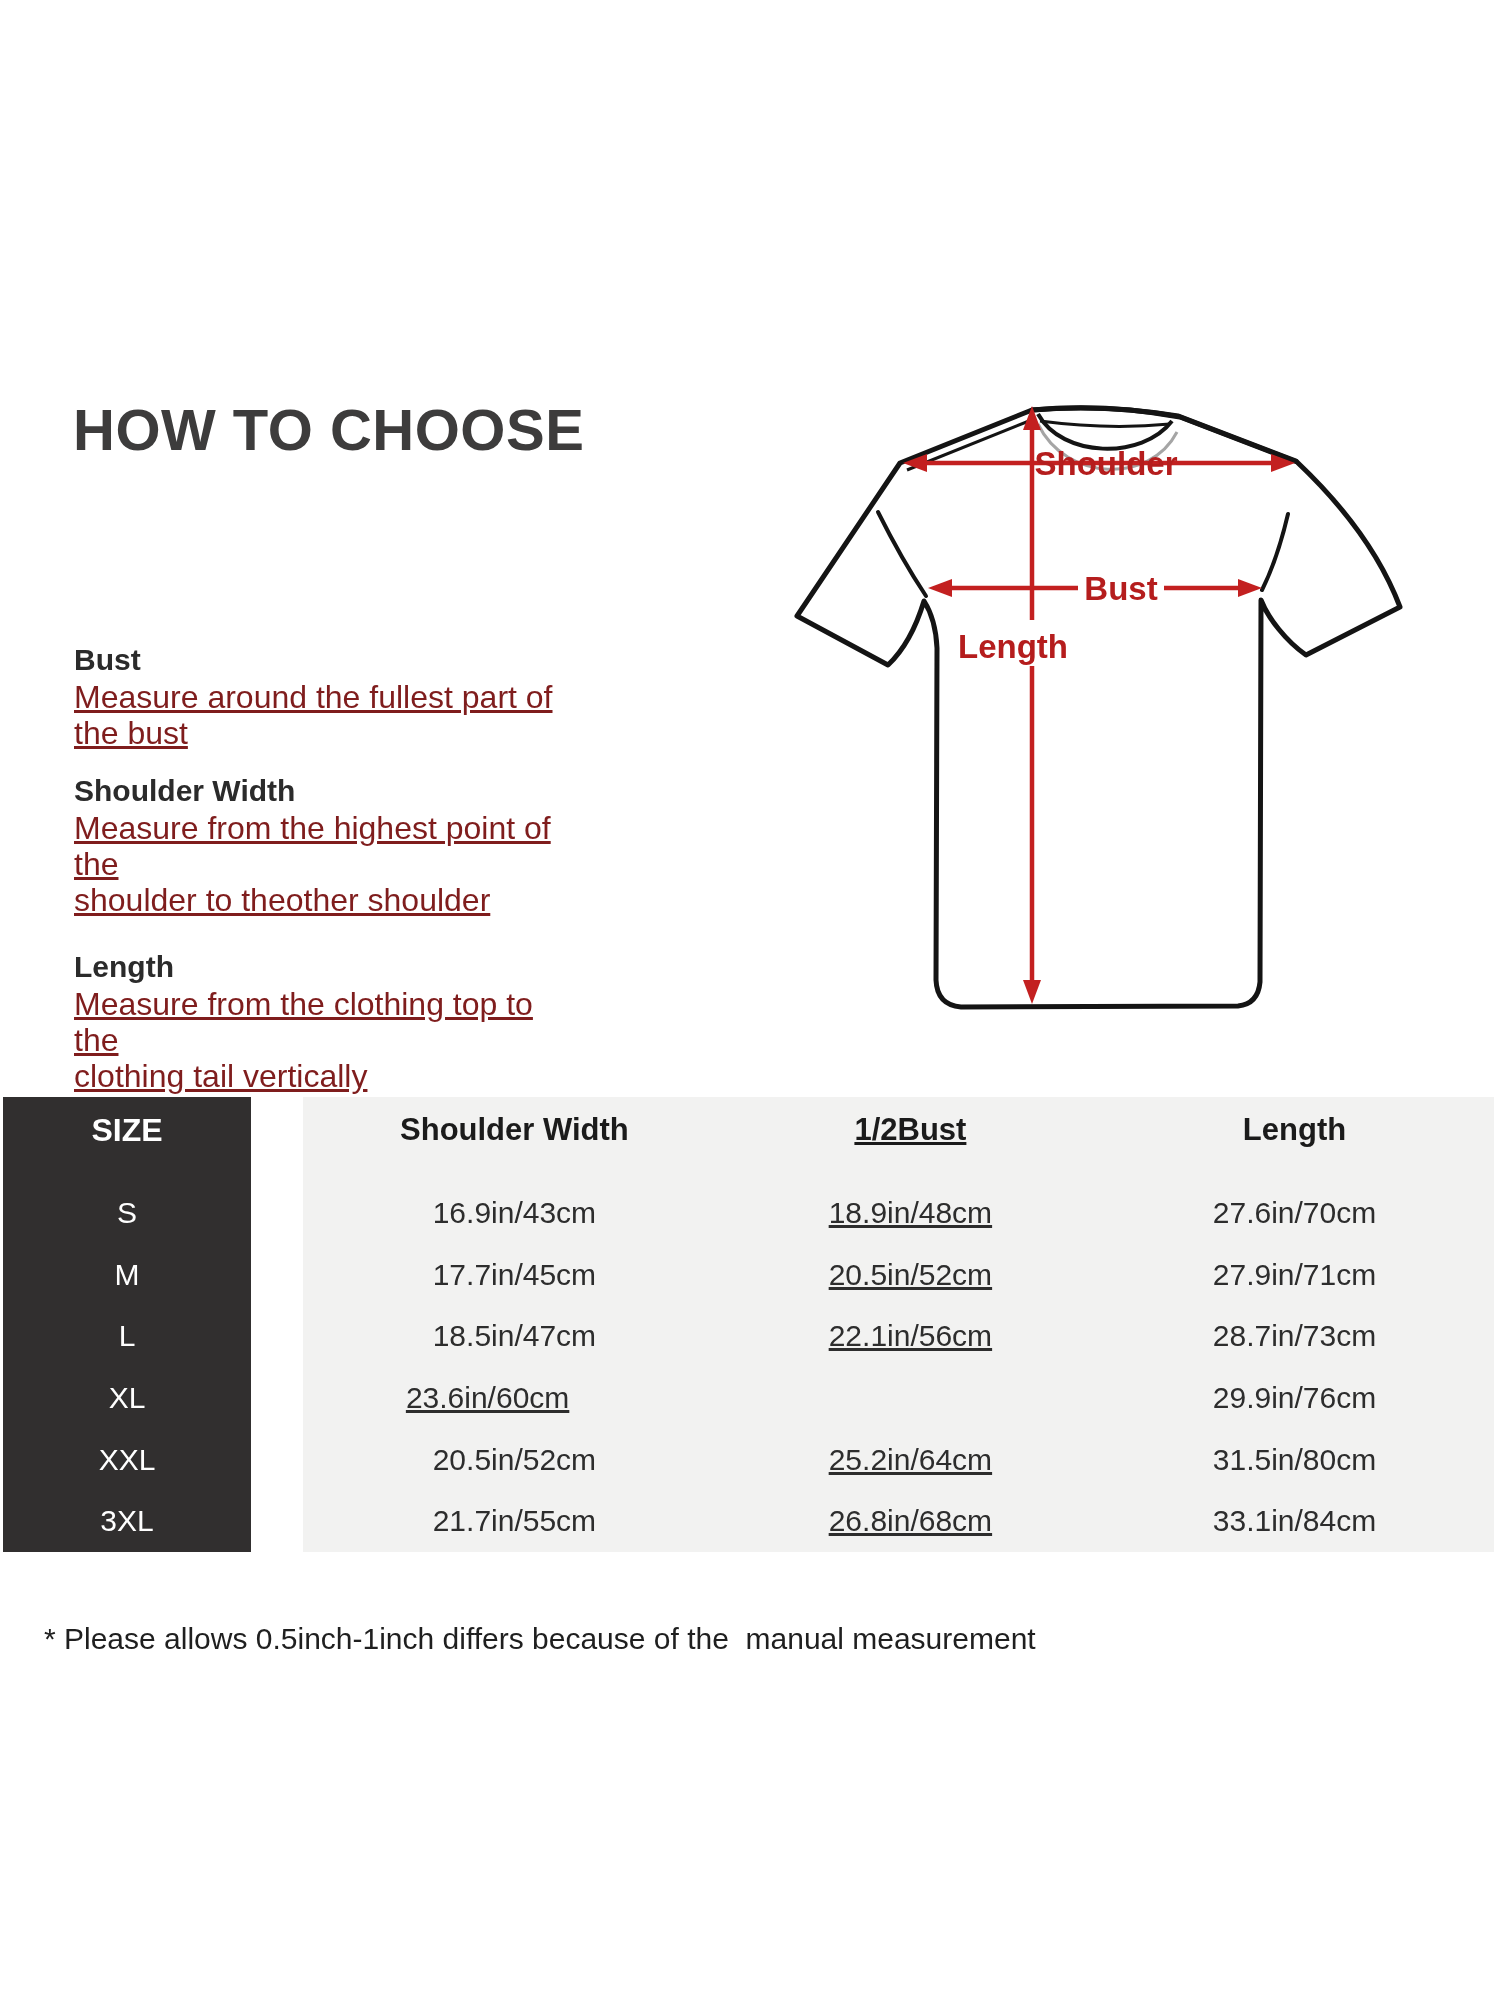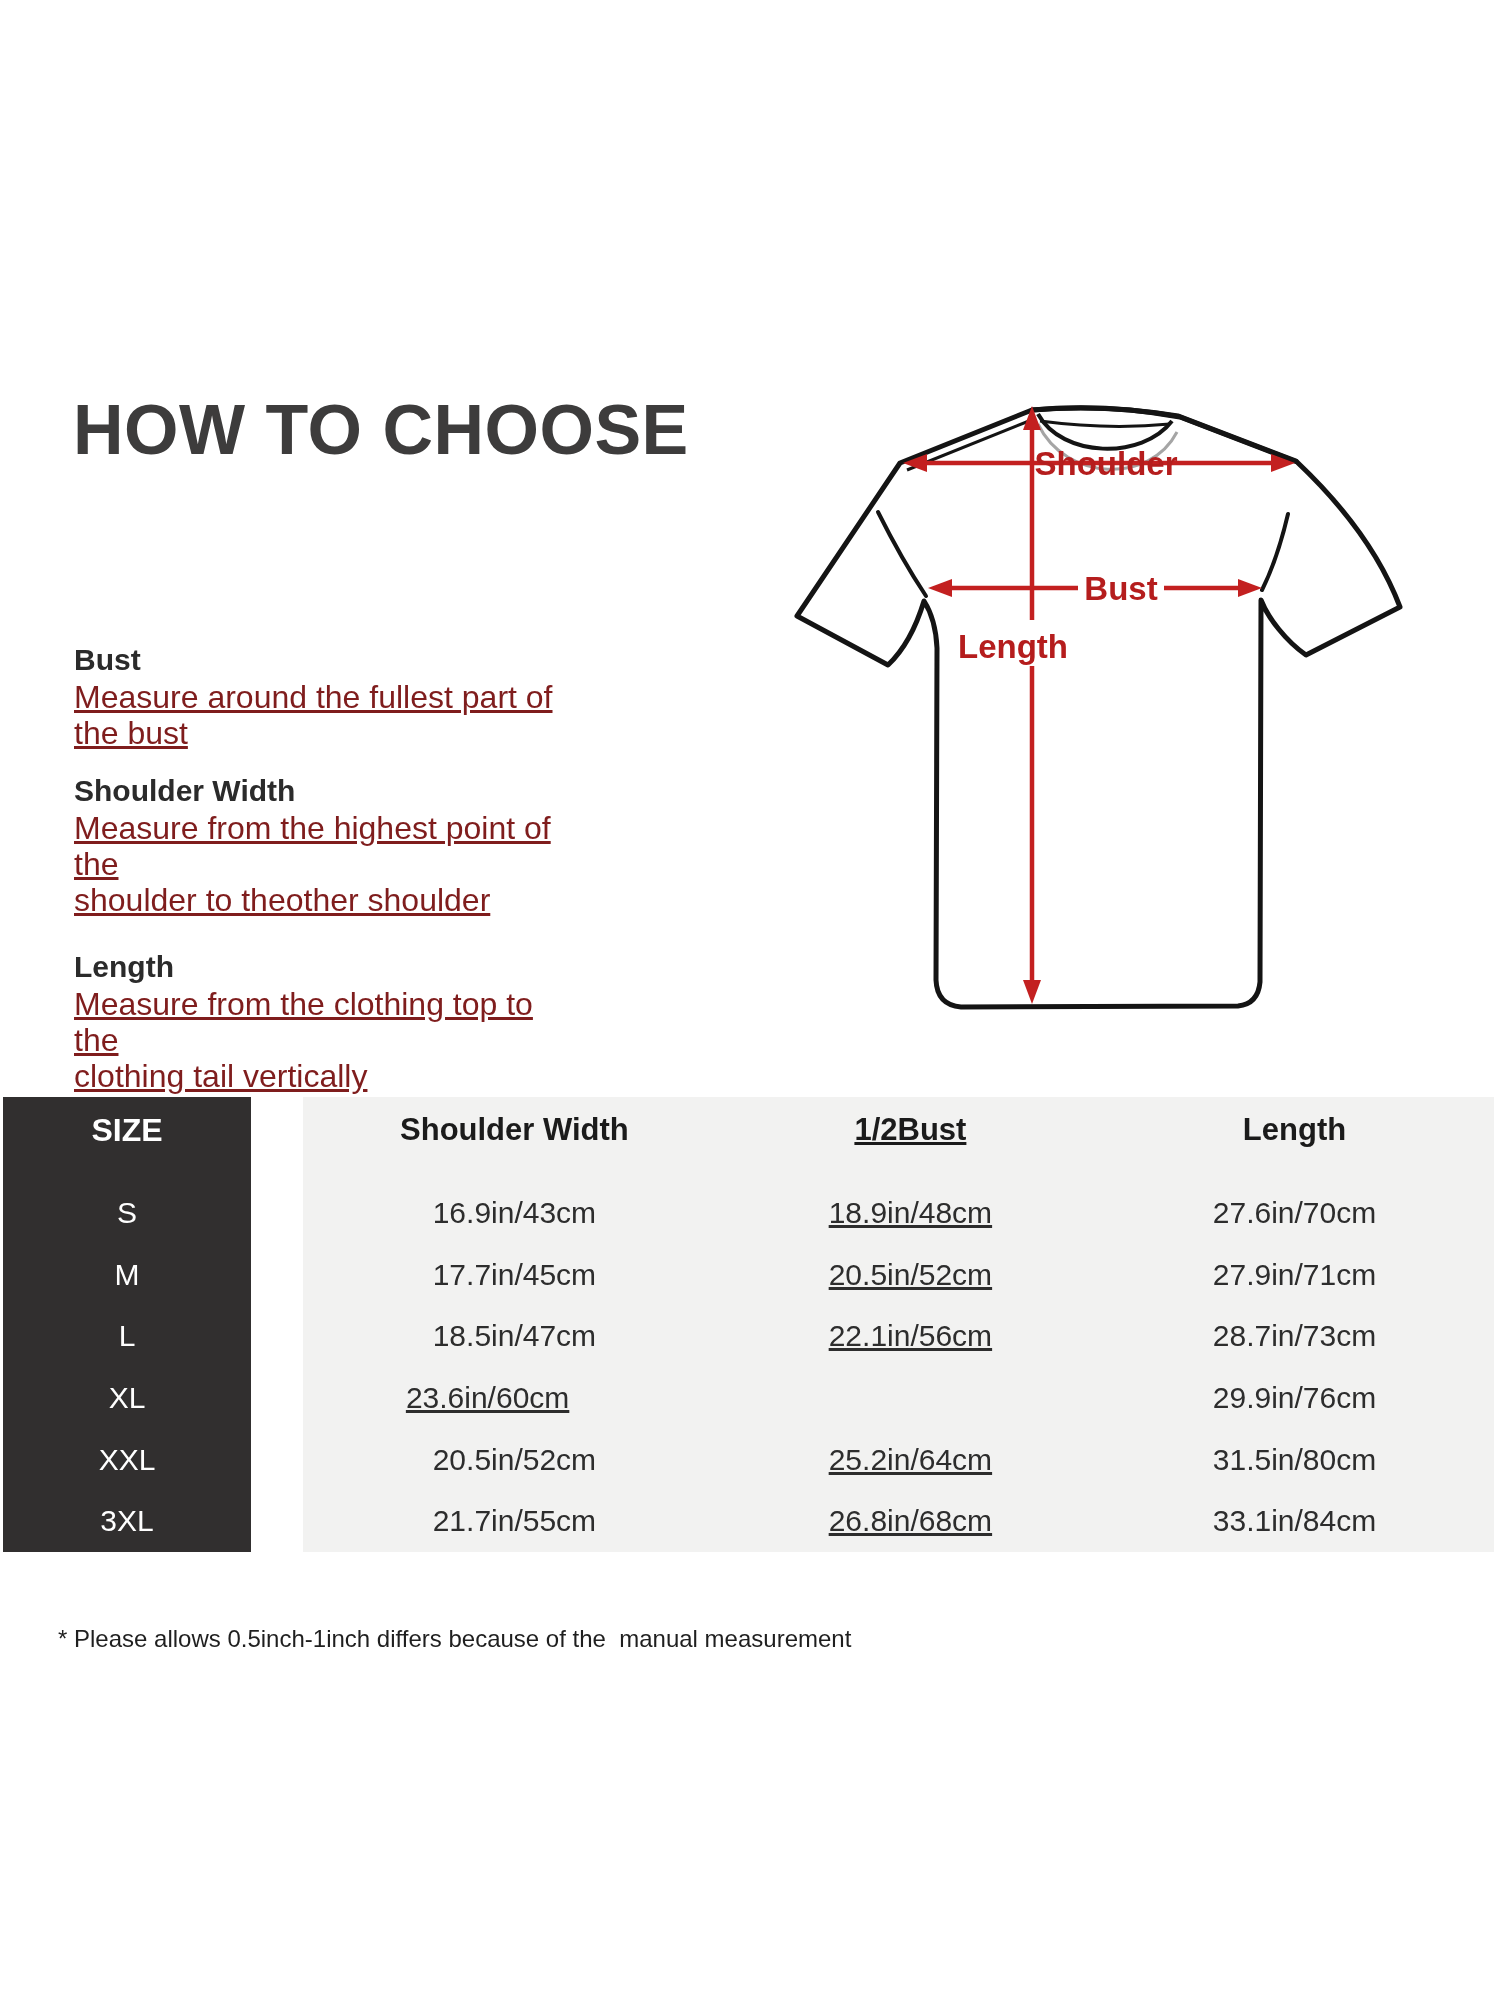--- a/index.html
+++ b/index.html
@@ -4,21 +4,21 @@
 <style>
   html,body { margin:0; padding:0; background:#ffffff; }
   .canvas {
     position:relative; width:1500px; height:2000px; background:#ffffff;
     font-family:"Liberation Sans", sans-serif; overflow:hidden;
   }
 
   
   .page-title {
     position:absolute; left:73px; top:384px;
-    font-size:70px; line-height:92px; font-weight:700;
+    font-size:58px; line-height:92px; font-weight:700;
     color:#3d3c3c; letter-spacing:0.5px; white-space:nowrap;
   }
   .guide { position:absolute; left:74px; top:641px; width:500px; }
   .g-item { margin:0 0 21px 0; }
   .g-head { font-size:30px; line-height:38px; font-weight:700; color:#2b2b2b; margin:0; }
   .g-desc { font-size:32px; line-height:36px; font-weight:400; color:#7f1d1d; margin:0; white-space:pre-line;text-decoration:underline; }
   .g-item.gap-b { margin-bottom:30px; }
 
   
   .diagram { position:absolute; left:600px; top:290px; width:880px; height:760px; }
@@ -39,22 +39,22 @@
   .col-head { font-size:31px; line-height:36px; font-weight:700; color:#1b1b1b; text-align:center; }
   .rows { position:absolute; top:85px; bottom:0; left:0; right:0; display:flex; flex-direction:column; }
   .row { flex:1; display:flex; align-items:center;justify-content:space-between; }
   .size-panel .row { justify-content:center; }
   .size-cell { font-size:30px; color:#ffffff; }
   .cell { font-size:30px; color:#2d2d2d; text-align:center; }
   .c1 { width:35.5%; } .c2 { width:31%;text-decoration:underline; } .c3 { width:33.5%; }
 
   
   .footnote {
-    position:absolute; left:58px; top:1621px;
-    font-size:24px; line-height:36px; color:#1f1f1f; white-space:pre-wrap;
+    position:absolute; left:44px; top:1621px;
+    font-size:30px; line-height:36px; color:#1f1f1f; white-space:pre-wrap;
   }
 
   svg text.red-label {
     font-family:"Liberation Sans", sans-serif;
     font-size:33px; font-weight:700; fill:#b51d1d;
   }
 </style>
 </head>
 <body>
 

